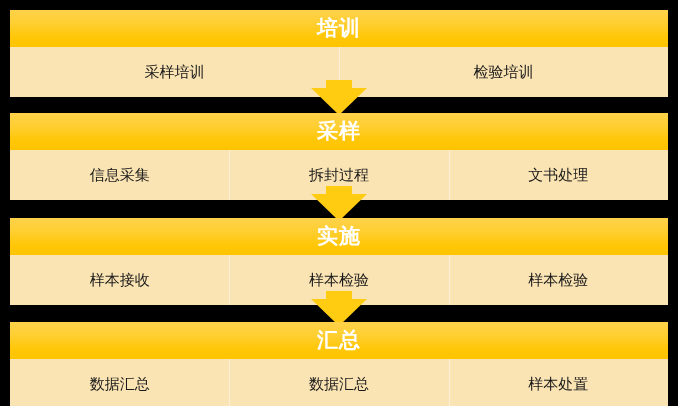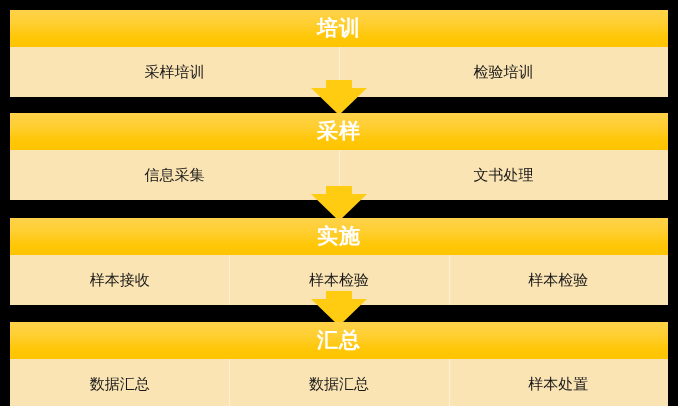--- a/index.html
+++ b/index.html
@@ -118,20 +118,21 @@
     <div class="arrow-shaft"></div>
     <div class="arrow-head"></div>
   </div>
 
   <div class="stage" style="top:113px;border-radius:7px;">
     <div class="stage-header">
       <span class="stage-title">采样</span>
     </div>
     <div class="stage-row">
       <div class="stage-cell">信息采集</div>
+      <div class="stage-cell">拆封过程</div>
       <div class="stage-cell">文书处理</div>
     </div>
   </div>
 
   <div class="arrow" style="top:186px;">
     <div class="arrow-shaft"></div>
     <div class="arrow-head"></div>
   </div>
 
   <div class="stage" style="top:218px;text-align:right;">

